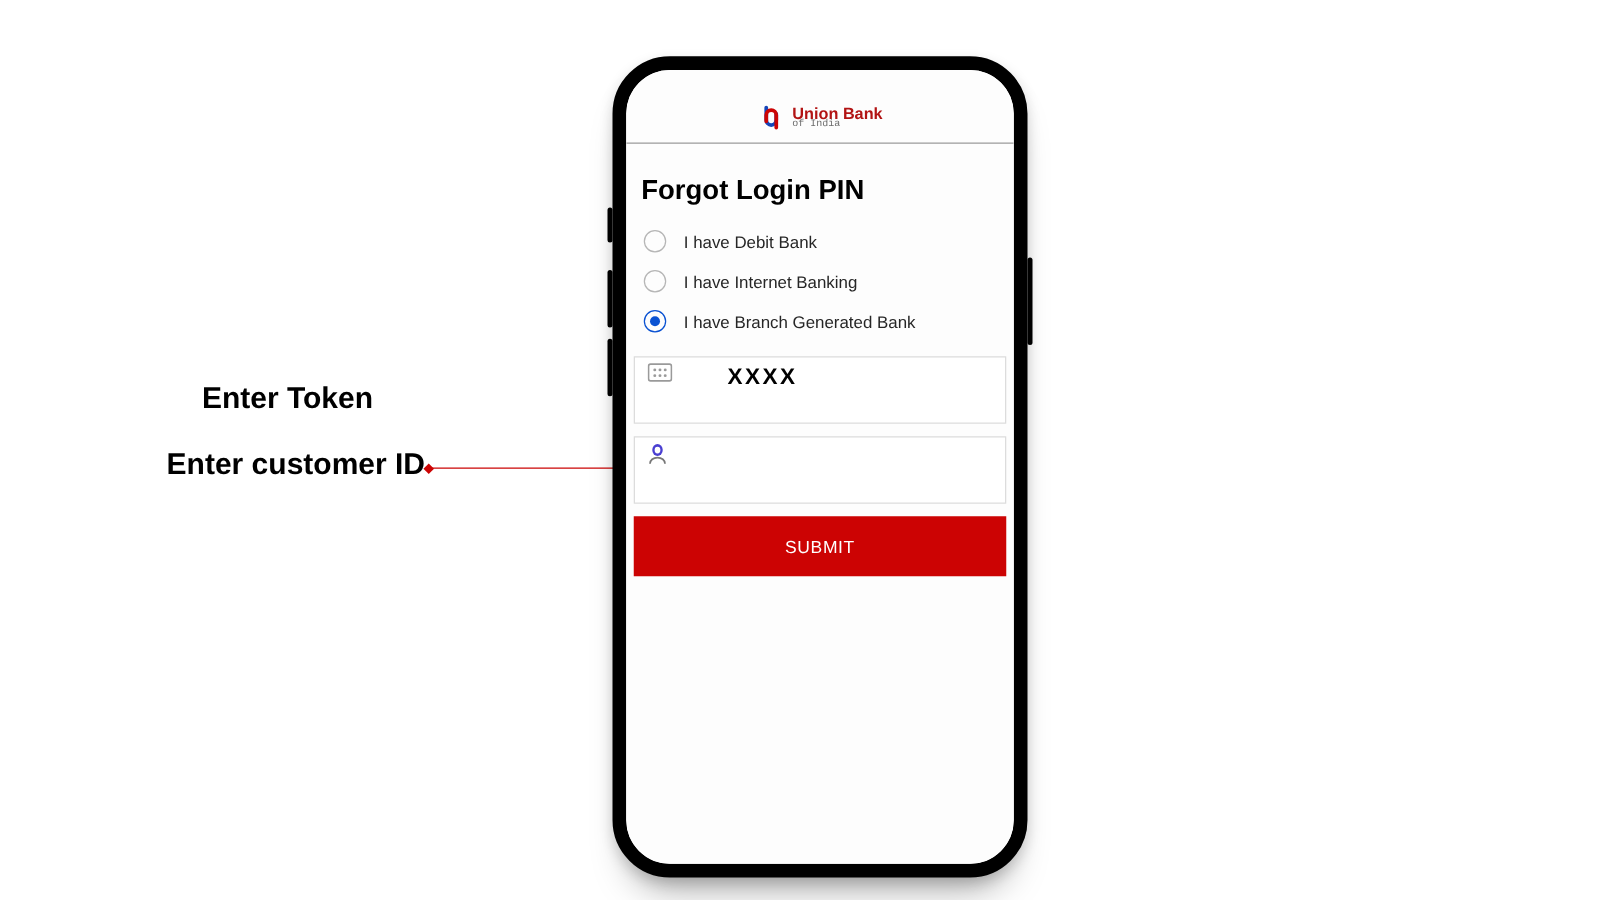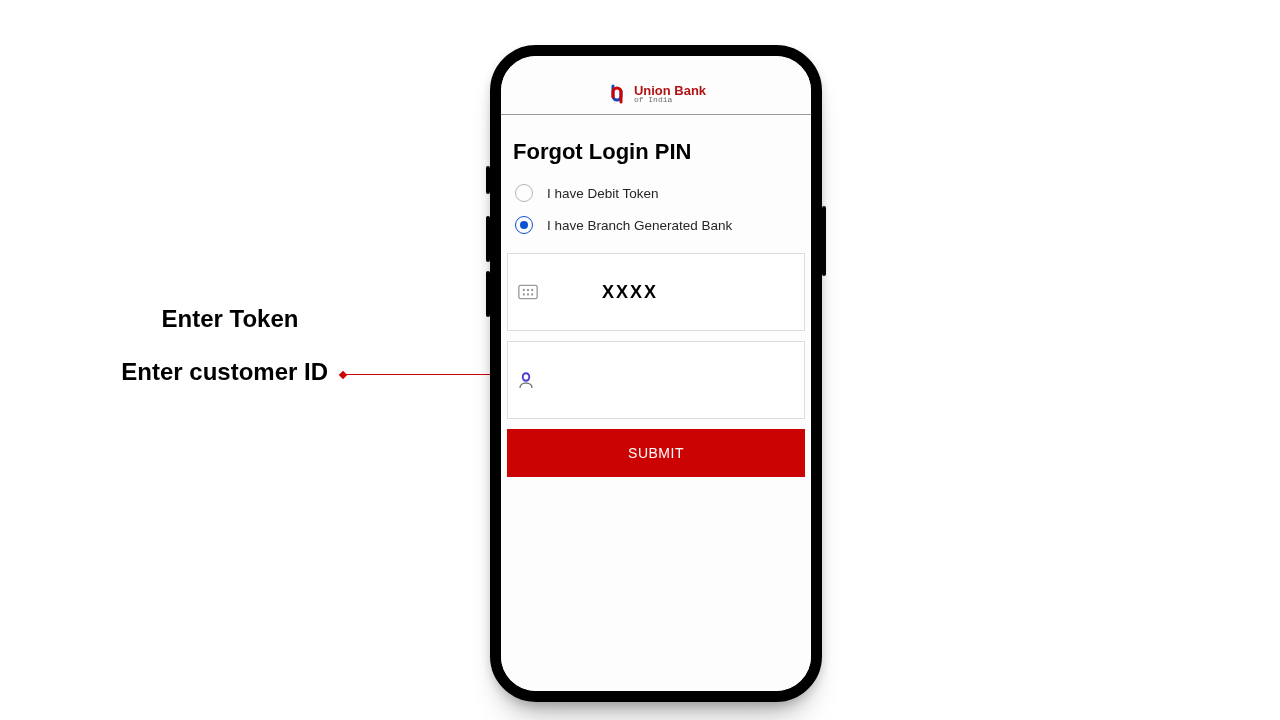--- a/index.html
+++ b/index.html
@@ -15,21 +15,21 @@
 
   
   .annotation {
     position: absolute;
     font-size: 24px;
     font-weight: 700;
     color: #000;
     text-align: right;
   }
   .ann-1 { left: 130px; top: 305px; width: 200px; text-align: center; }
-  .ann-2 { left:  68px; top: 358px; width: 260px; }
+  .ann-2 { left:  80px; top: 358px; width: 260px; }
 
   
   .connector {
     position: absolute;
     background: #cc0404;
   }
   .conn-h { top: 374px; left: 343px; width: 182px; height: 1px; }
 
   
   .conn-dot {
@@ -165,23 +165,23 @@
     background: #0a52d2;
     border-radius: 50%;
   }
 
   .field {
     margin: 6px 6px 8px 6px;
     height: 44px;
     background: #fff;
     border: 1px solid #dcdcdc;
     display: flex;
-    align-items: center;
-    padding: 16px 10px;
-    gap: 24px;
+    align-items: flex-start;
+    padding: 4px 10px;
+    gap: 4px;
   }
   .field.cust { margin-top: 10px; }
   .field input {
     border: none;
     outline: none;
     flex: 1;
     font-size: 18px;
     font-weight: 800;
     letter-spacing: 2px;
     font-family: inherit;
@@ -241,23 +241,27 @@
     </div>
 
     <div class="app-body">
 
       <div class="page-title">Forgot Login PIN</div>
 
       <div class="options">
 
         <div class="option-row">
           <span class="radio"></span>
-          <span>I have Debit Token</span>
+          <span>I have Debit Bank</span>
         </div>
 
+        <div class="option-row">
+          <span class="radio"></span>
+          <span>I have Internet Banking</span>
+        </div>
 
         <div class="option-row">
           <span class="radio selected"></span>
           <span>I have Branch Generated Bank</span>
         </div>
 
       </div>
 
       <div class="field">
         <span class="icon">

